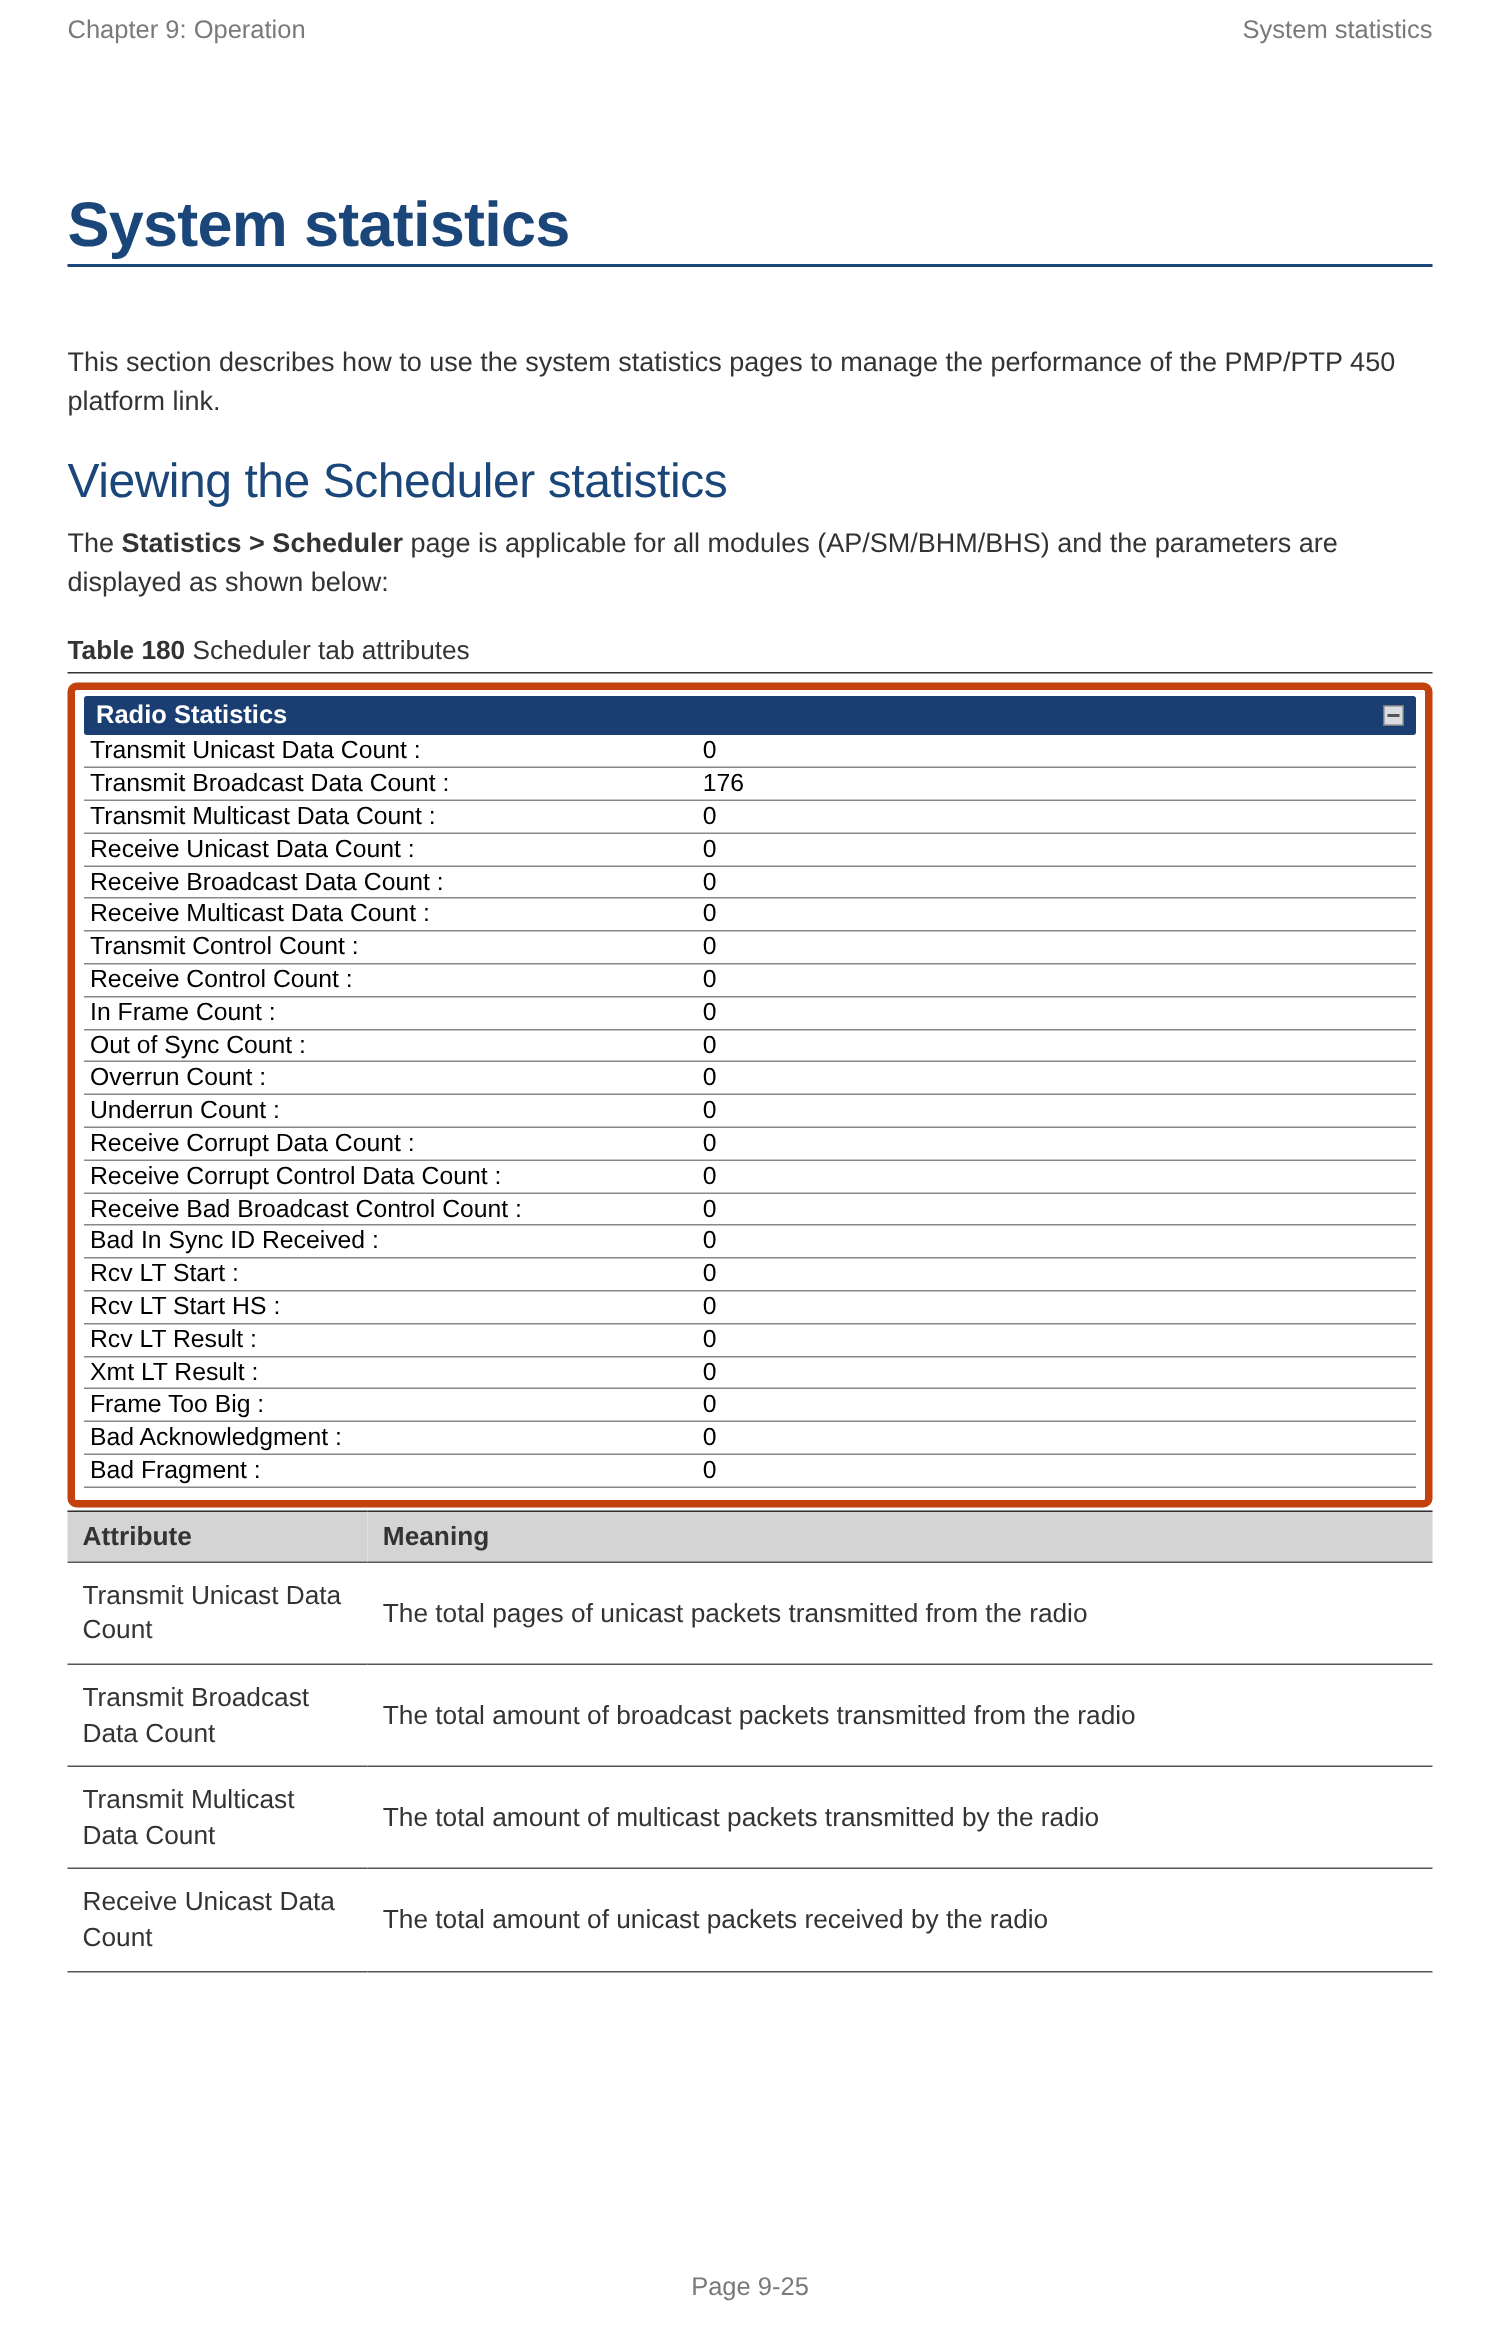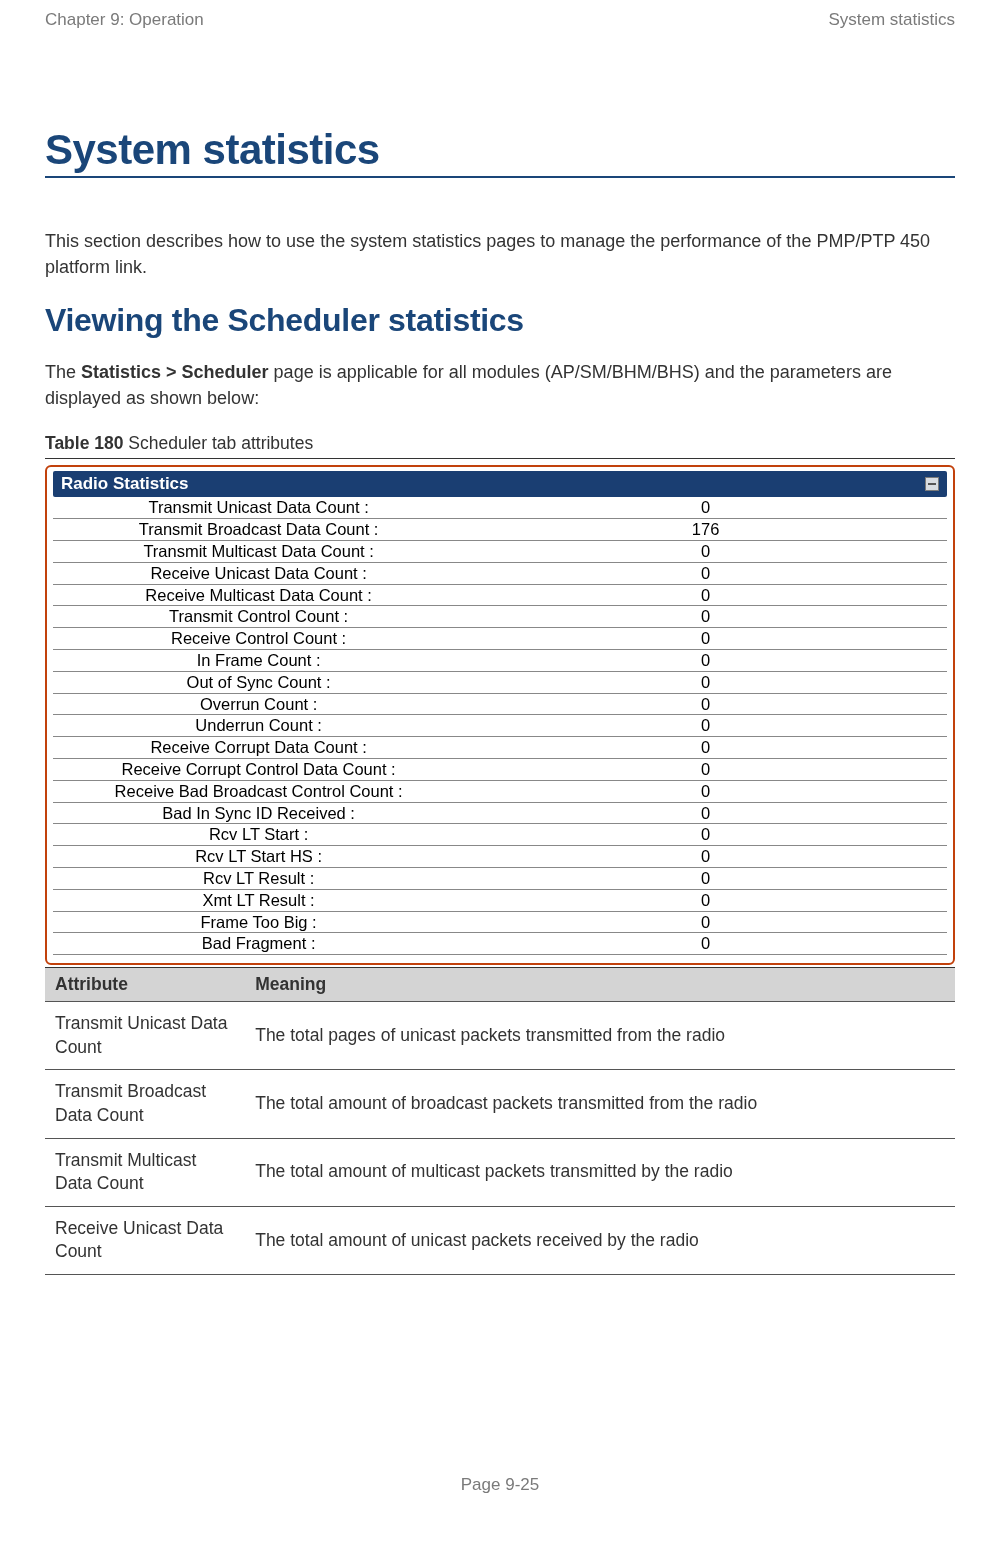--- a/index.html
+++ b/index.html
@@ -38,41 +38,40 @@
     font-size: 18px;
     color: #333;
     line-height: 1.45;
     margin: 0 0 22px 0;
   }
   h2 {
     font-family: 'Arial Narrow', Arial, sans-serif;
     font-stretch: condensed;
     color: #1a4679;
     font-size: 32px;
-    font-weight: bold;
-    margin: 0 0 20px 0;
+    font-weight: normal;
+    margin: 0 0 10px 0;
     letter-spacing: -0.3px;
   }
   .bold { font-weight: bold; }
   .table-caption {
     font-size: 17.5px;
     margin: 22px 0 4px 0;
   }
   .caption-rule {
     border: none;
     border-top: 1px solid #333;
     margin: 0 0 6px 0;
   }
   .radio-panel {
-    border: 2px solid #c2410c;
+    border: 5px solid #c2410c;
     border-radius: 6px;
     padding: 4px 6px 8px 6px;
     background: #fff;
     margin-bottom: 2px;
-    text-align: center;
   }
   .radio-header {
     background: #1a3e72;
     color: #fff;
     font-weight: bold;
     font-size: 17px;
     padding: 3px 8px;
     border-radius: 2px;
     position: relative;
     display: flex;
@@ -182,20 +181,24 @@
           </tr>
           <tr>
             <td>Transmit Multicast Data Count :</td>
             <td>0</td>
           </tr>
           <tr>
             <td>Receive Unicast Data Count :</td>
             <td>0</td>
           </tr>
           <tr>
+            <td>Receive Broadcast Data Count :</td>
+            <td>0</td>
+          </tr>
+          <tr>
             <td>Receive Multicast Data Count :</td>
             <td>0</td>
           </tr>
           <tr>
             <td>Transmit Control Count :</td>
             <td>0</td>
           </tr>
           <tr>
             <td>Receive Control Count :</td>
             <td>0</td>
@@ -243,20 +246,24 @@
           <tr>
             <td>Rcv LT Result :</td>
             <td>0</td>
           </tr>
           <tr>
             <td>Xmt LT Result :</td>
             <td>0</td>
           </tr>
           <tr>
             <td>Frame Too Big :</td>
+            <td>0</td>
+          </tr>
+          <tr>
+            <td>Bad Acknowledgment :</td>
             <td>0</td>
           </tr>
           <tr>
             <td>Bad Fragment :</td>
             <td>0</td>
           </tr>
         </tbody>
     </table>
   </div>
 

